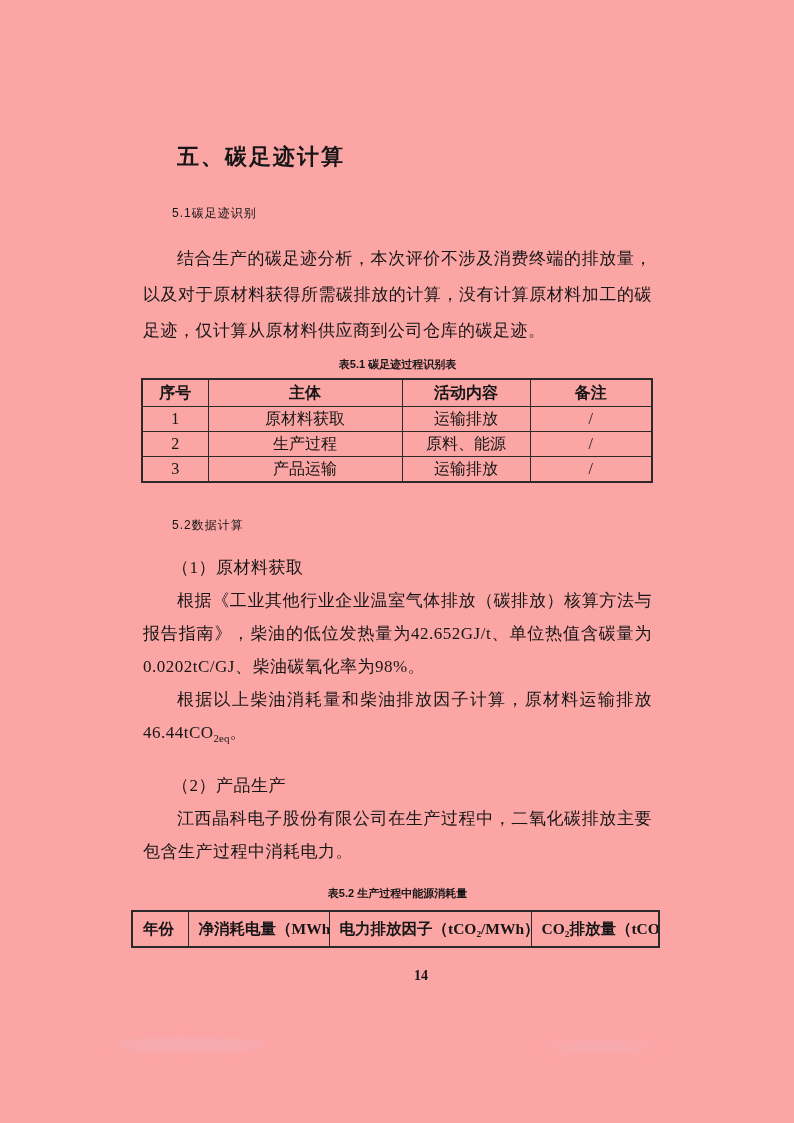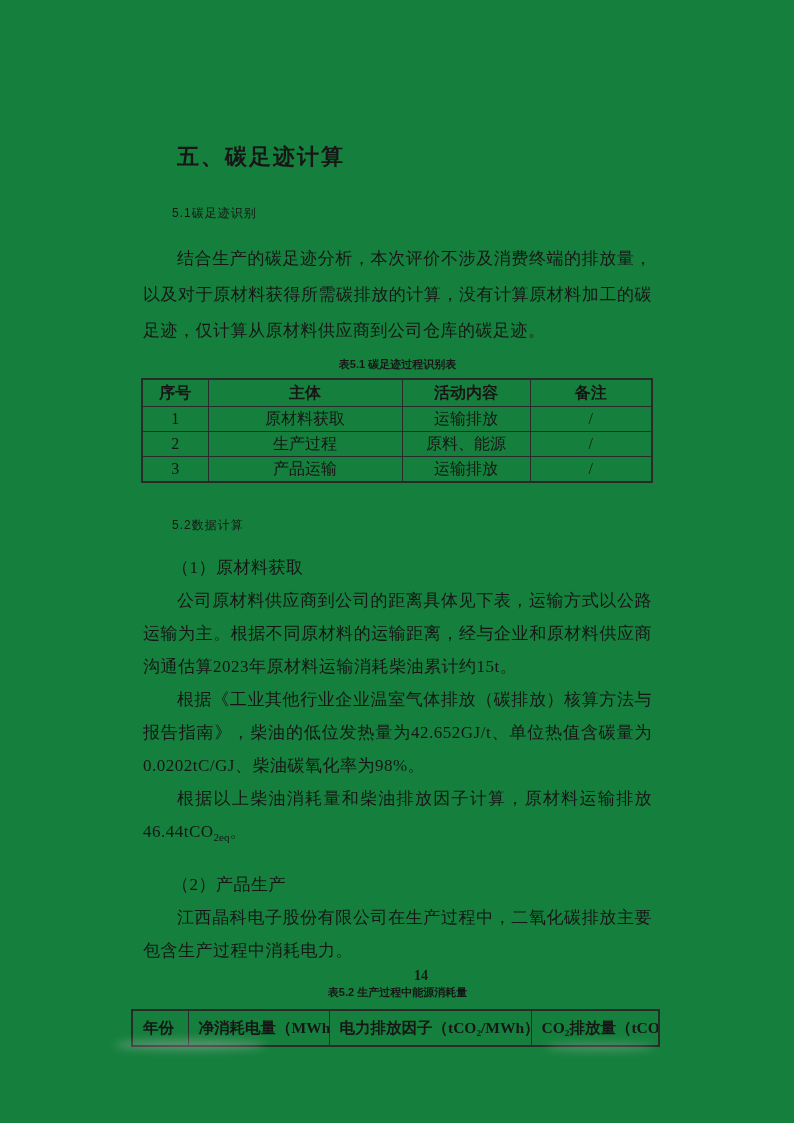--- a/index.html
+++ b/index.html
@@ -1,21 +1,21 @@
 <!DOCTYPE html>
 <html><head>
 <meta charset="utf-8">
 <style>
   html, body { margin: 0; padding: 0; background: #e8e8e8; }
   .page {
     position: relative;
     width: 794px;
     height: 1123px;
     margin: 0 auto;
-    background: #15803d;
+    background: #fca5a5;
     overflow: hidden;
     font-family: "Liberation Serif", "DejaVu Serif", serif;
     color: #161616;
   }
   .content {
     position: absolute;
     left: 143px;
     top: 0;
     width: 509px;
   }
@@ -158,21 +158,20 @@
           <td>运输排放</td>
           <td>/</td>
         </tr>
       </tbody>
     </table>
 
     <h2 class="sec-title second">5.2数据计算</h2>
 
     <p class="sub-title">（1）原材料获取</p>
 
-    <p class="body tight">公司原材料供应商到公司的距离具体见下表，运输方式以公路运输为主。根据不同原材料的运输距离，经与企业和原材料供应商沟通估算2023年原材料运输消耗柴油累计约15t。</p>
 
     <p class="body tight">根据《工业其他行业企业温室气体排放（碳排放）核算方法与报告指南》，柴油的低位发热量为42.652GJ/t、单位热值含碳量为0.0202tC/GJ、柴油碳氧化率为98%。</p>
 
     <p class="body tight"><span>根据以上柴油消耗量和柴油排放因子计算，原材料运输排放46.44tCO</span><sub class="small">2eq</sub><span>。</span></p>
 
     <p class="sub-title">（2）产品生产</p>
 
     <p class="body tight">江西晶科电子股份有限公司在生产过程中，二氧化碳排放主要包含生产过程中消耗电力。</p>
 
     <div class="caption c52">表5.2 生产过程中能源消耗量</div>

